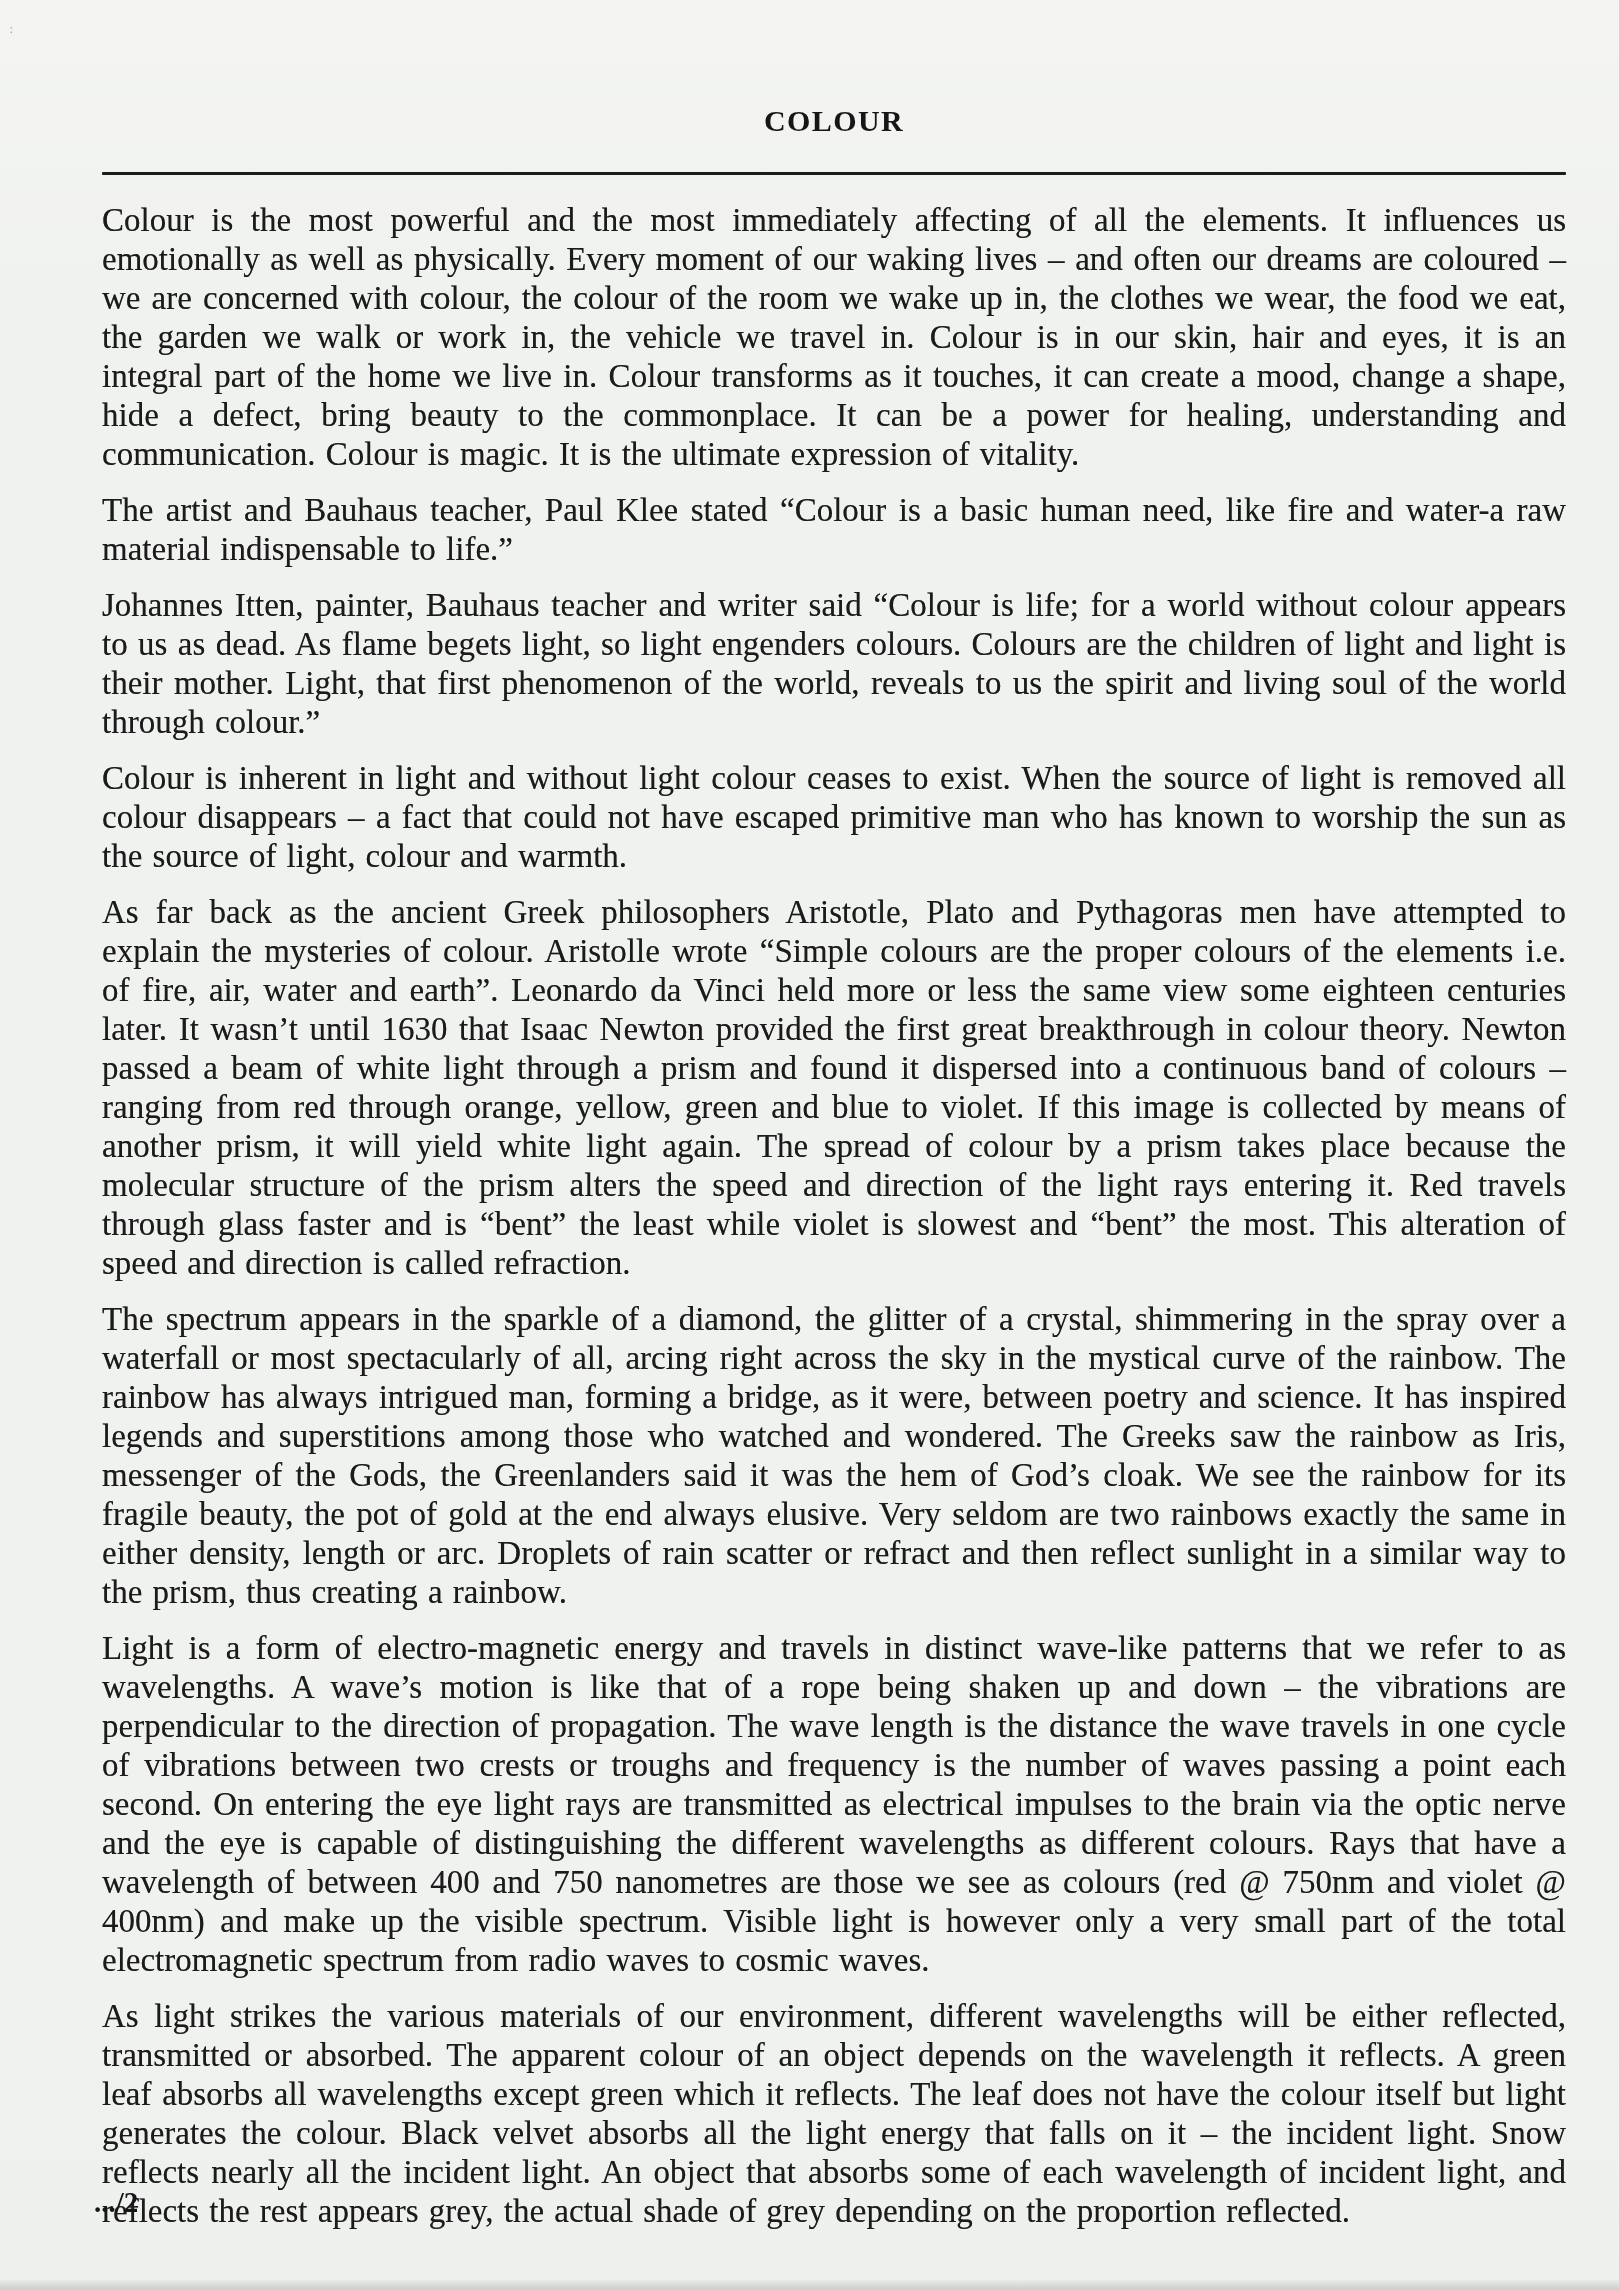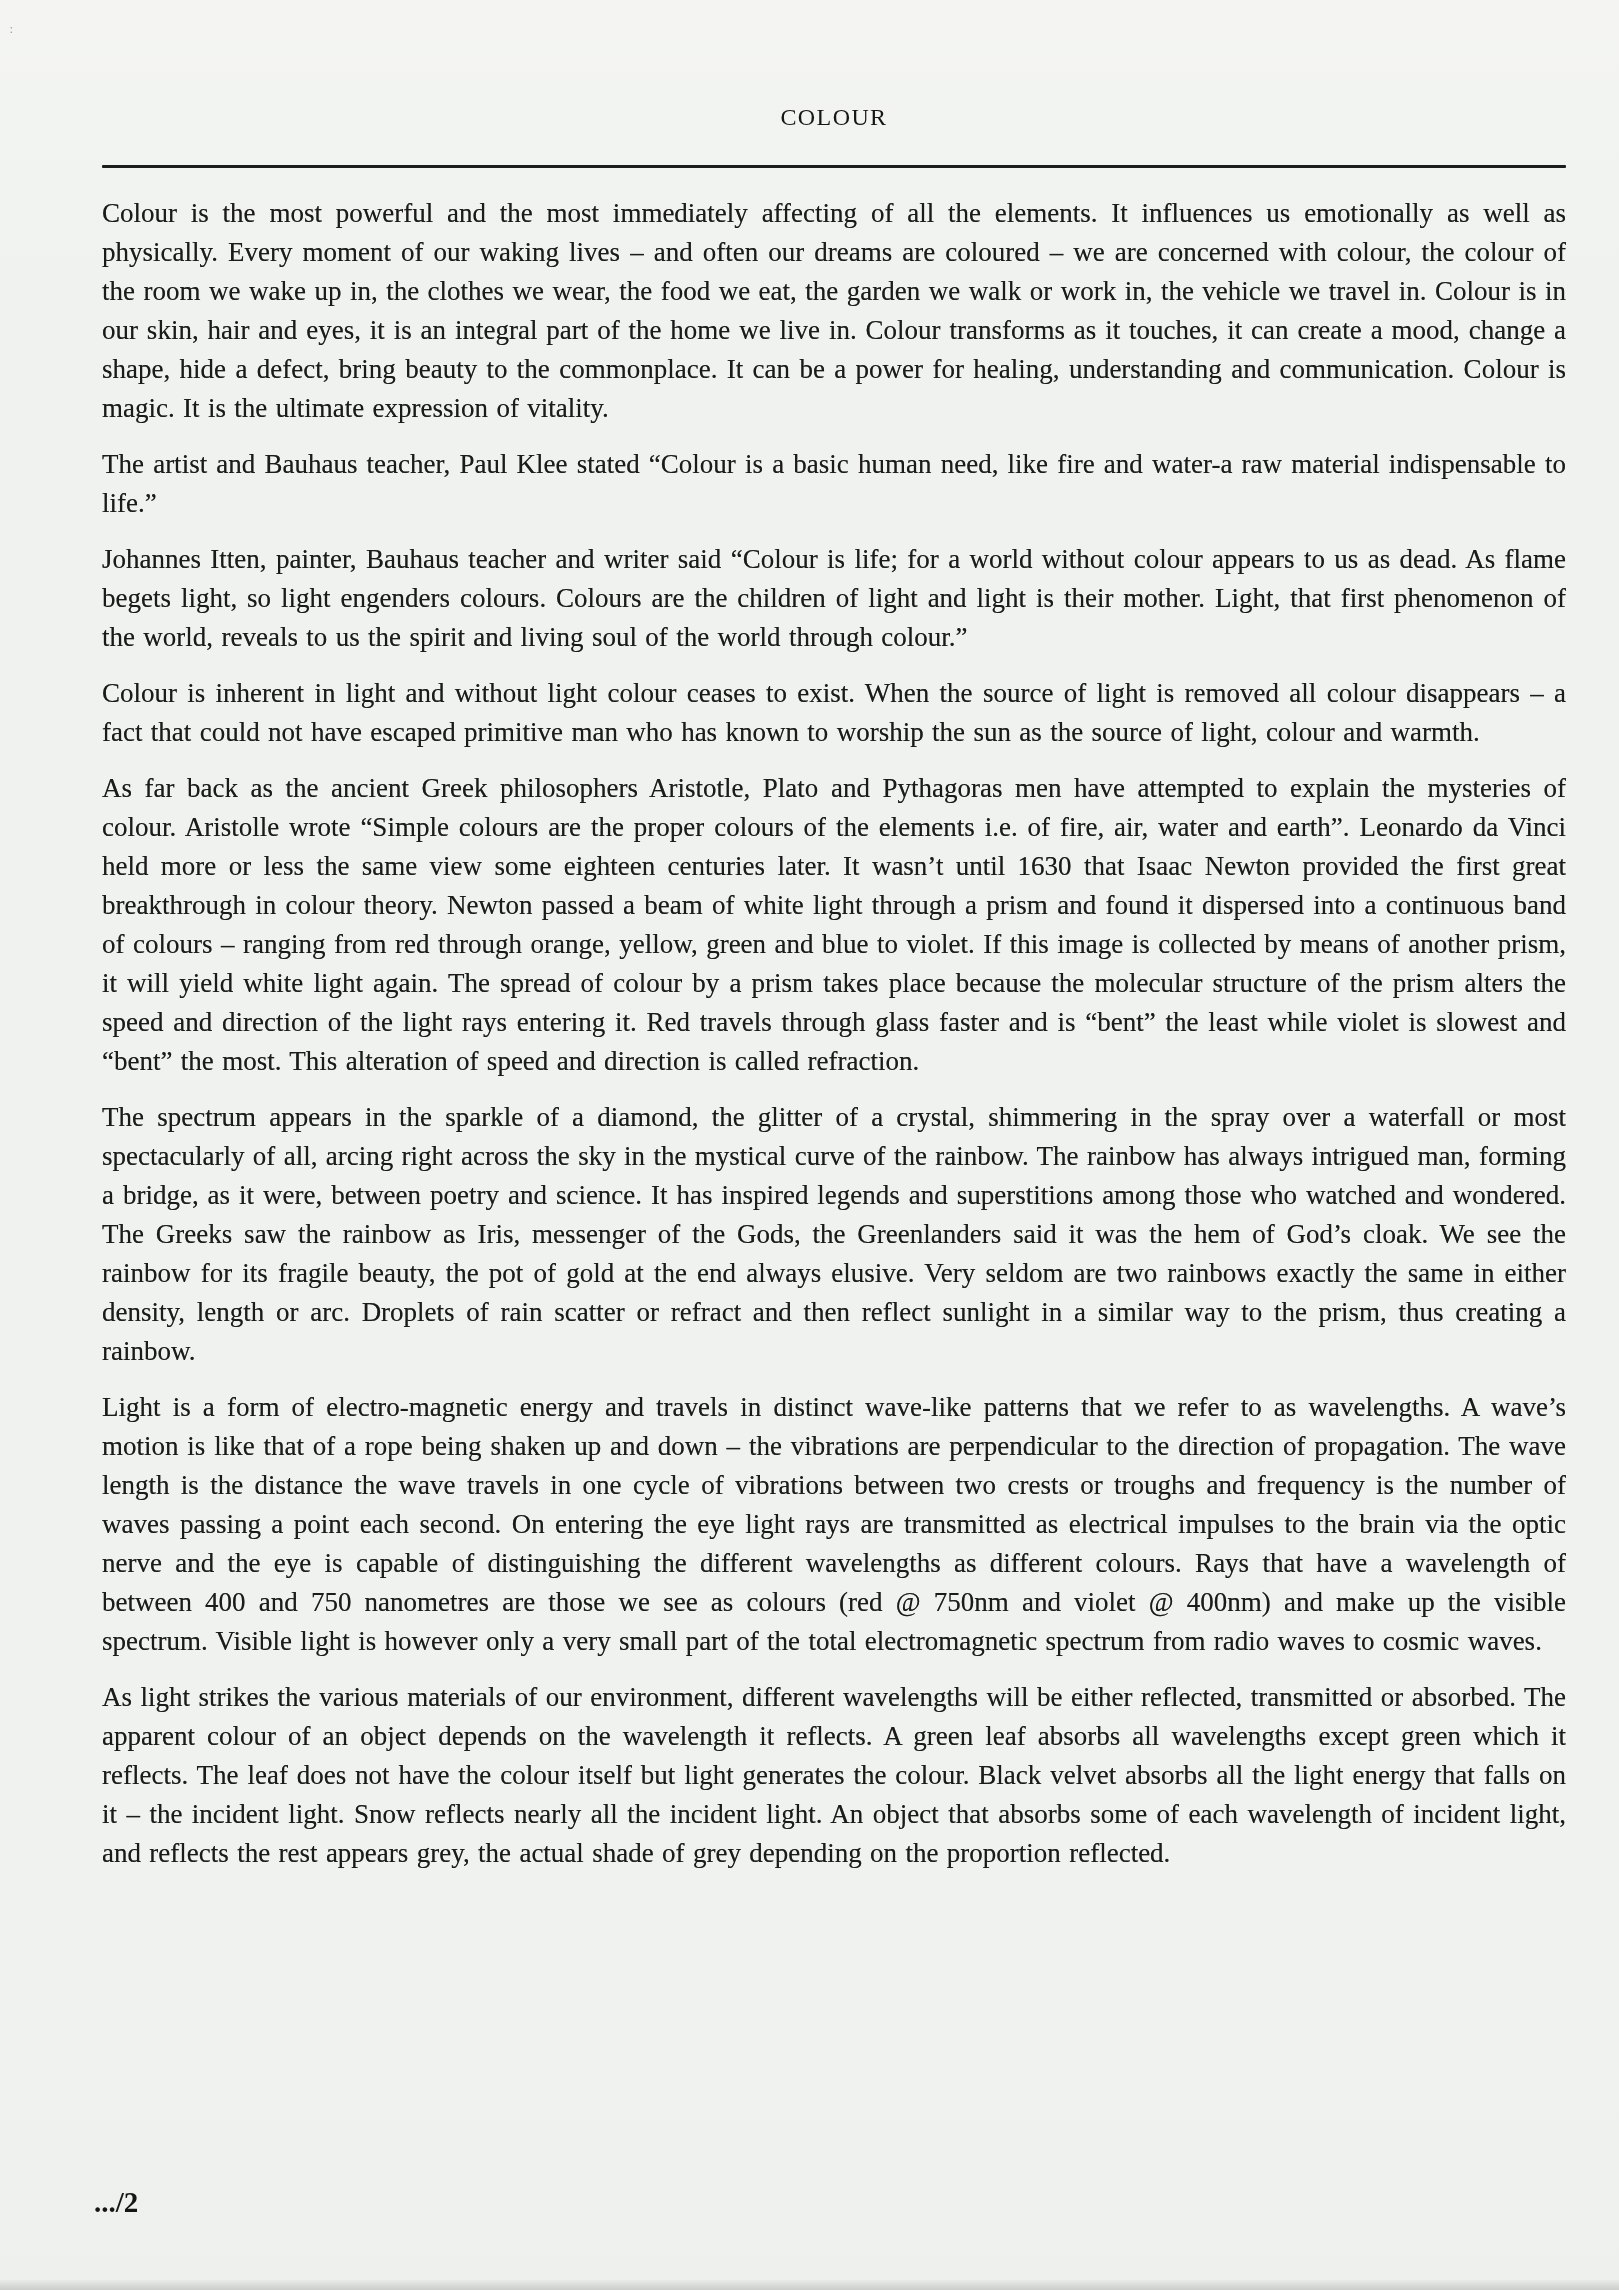--- a/index.html
+++ b/index.html
@@ -21,37 +21,37 @@
   .content {
     position: absolute;
     left: 102px;
     right: 54px;
     top: 0;
   }
   .doc-title {
     margin: 0;
     padding-top: 104px;
     text-align: center;
-    font-size: 24px;
-    font-weight: normal;
+    font-size: 30px;
+    font-weight: bold;
     letter-spacing: 1.4px;
     color: #161616;
   }
   .title-rule {
     margin-top: 34px;
     height: 3.3px;
     background: #1c1c1c;
     border-radius: 0.9px;
   }
   .doc-body {
     padding-top: 25.4px;
   }
   .doc-body p {
     margin: 0 0 17px 0;
-    font-size: 27px;
+    font-size: 33px;
     line-height: 39px;
     text-align: justify;
     word-spacing: 0.06em;
     color: #1b1b1b;
     text-shadow: 0 0 0.4px rgba(20,20,20,0.55);
   }
   .page-continuation {
     position: absolute;
     left: 94px;
     top: 2186px;

